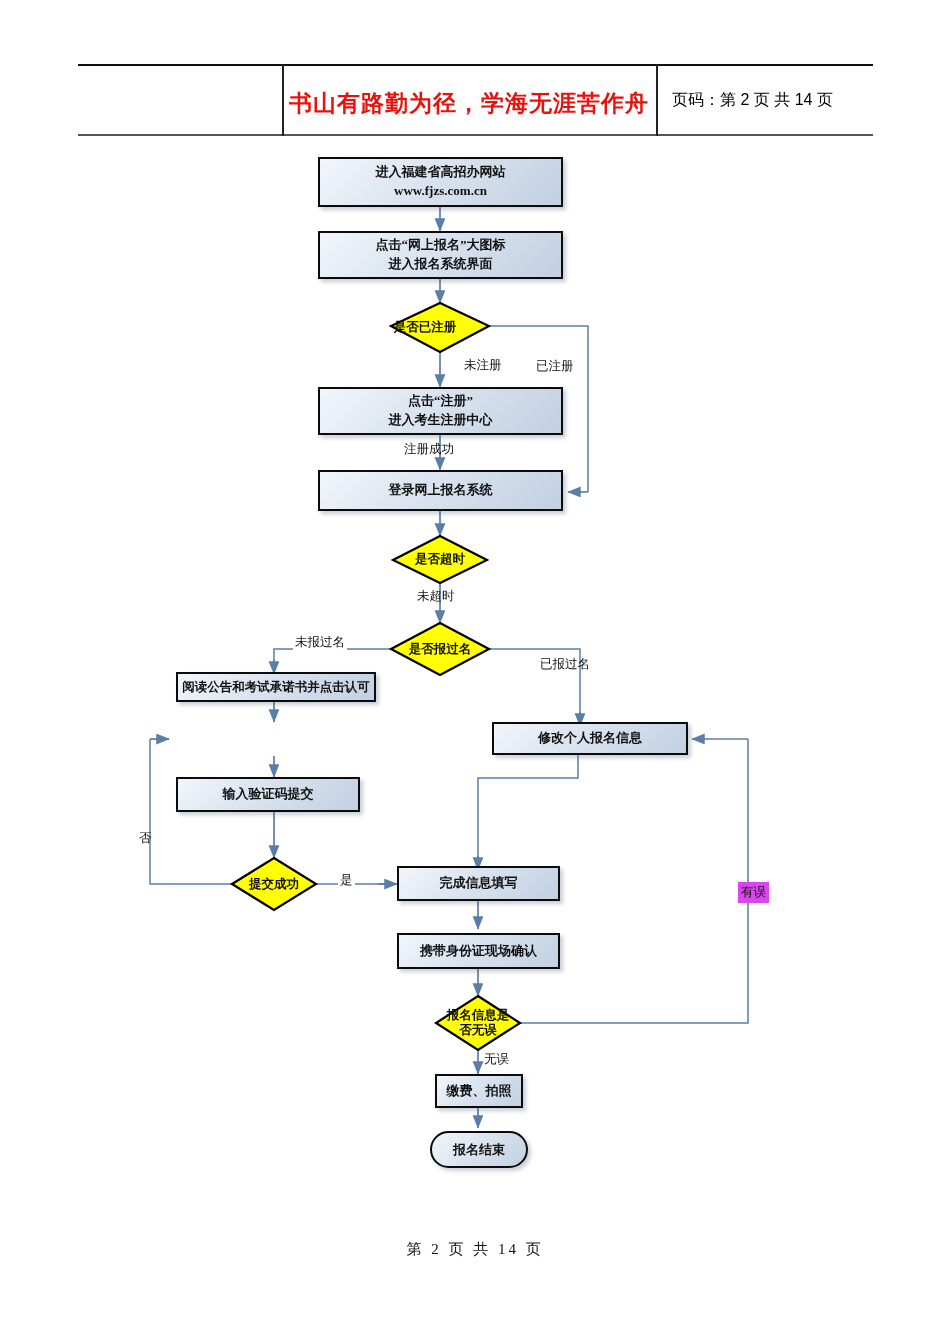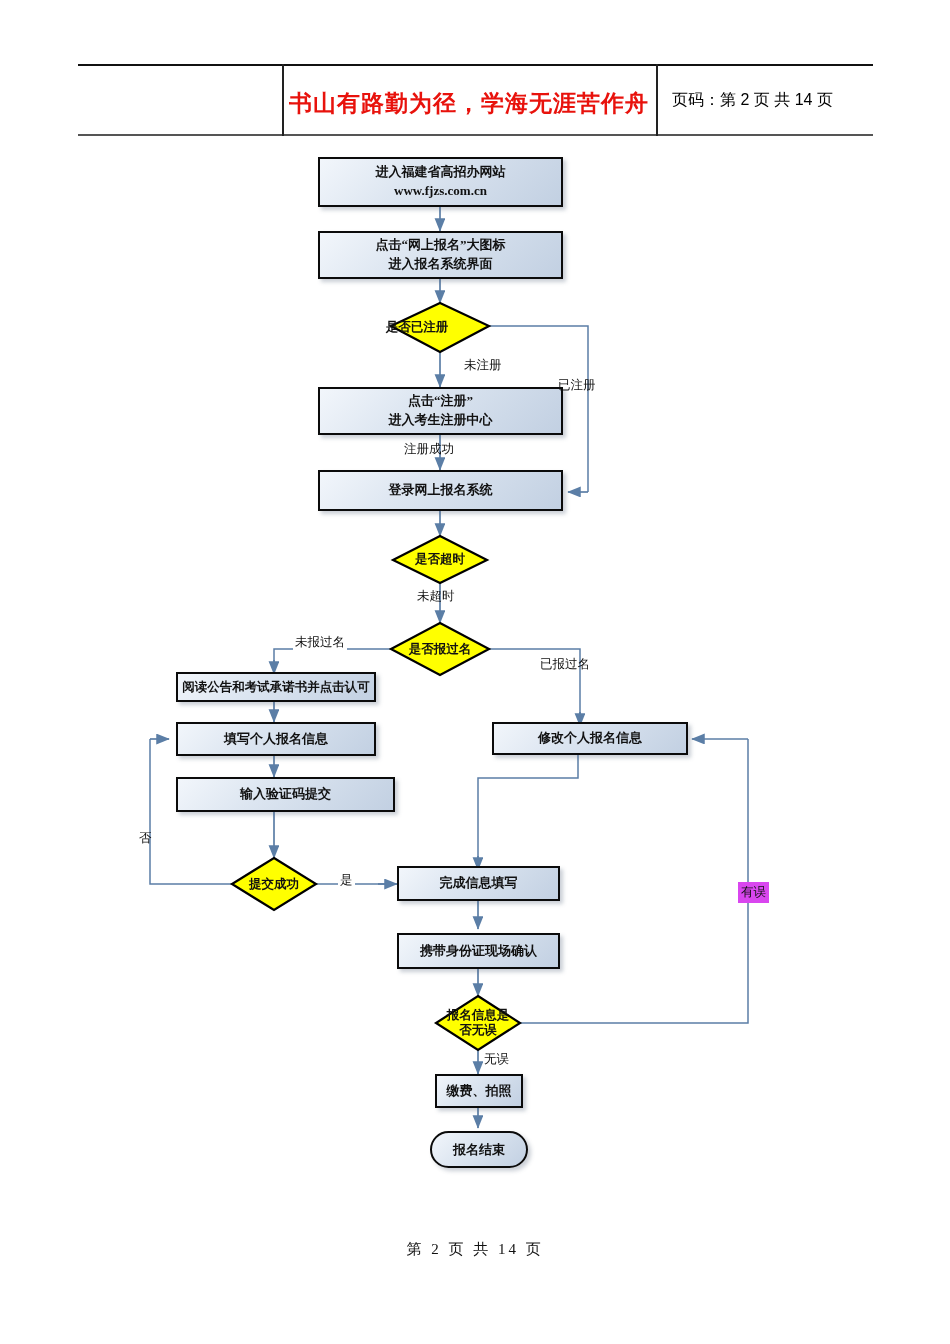--- a/index.html
+++ b/index.html
@@ -151,21 +151,21 @@
       </div>
     </div>
 
     <div class="node proc" style="left:318px;top:231px;width:245px;height:48px;">
       <div>
         <div>点击“网上报名”大图标</div>
         <div>进入报名系统界面</div>
       </div>
     </div>
 
-    <div class="diam" style="left:368px;top:303px;width:98px;height:49px;">
+    <div class="diam" style="left:376px;top:303px;width:98px;height:49px;">
       <div class="dlabel">是否已注册</div>
     </div>
 
     <div class="node proc" style="left:318px;top:470px;width:245px;height:41px;">登录网上报名系统</div>
 
     <div class="node proc" style="left:318px;top:387px;width:245px;height:48px;">
       <div>
         <div>点击“注册”</div>
         <div>进入考生注册中心</div>
       </div>
@@ -174,23 +174,22 @@
     <div class="diam" style="left:393px;top:536px;width:94px;height:47px;">
       <div class="dlabel">是否超时</div>
     </div>
 
     <div class="diam" style="left:391px;top:623px;width:98px;height:52px;">
       <div class="dlabel">是否报过名</div>
     </div>
 
     <div class="node proc small" style="left:176px;top:672px;width:200px;height:30px;">阅读公告和考试承诺书并点击认可</div>
 
-    <div class="node proc" style="left:176px;top:722px;width:200px;height:34px;">填写个人报名信息</div>
-
-    <div class="node proc" style="left:176px;top:777px;width:219px;height:35px;">输入验证码提交</div>
+
+    <div class="node proc" style="left:176px;top:777px;width:184px;height:35px;">输入验证码提交</div>
 
     <div class="node proc" style="left:492px;top:722px;width:196px;height:33px;">修改个人报名信息</div>
 
     <div class="diam" style="left:232px;top:858px;width:84px;height:52px;">
       <div class="dlabel">提交成功</div>
     </div>
 
     <div class="node proc" style="left:397px;top:933px;width:163px;height:36px;">携带身份证现场确认</div>
 
     <div class="node proc" style="left:397px;top:866px;width:163px;height:35px;">完成信息填写</div>
@@ -202,21 +201,21 @@
           <span>否无误</span>
         </span>
       </div>
     </div>
 
     <div class="node proc" style="left:435px;top:1074px;width:88px;height:34px;">缴费、拍照</div>
 
     <div class="node term" style="left:430px;top:1131px;width:98px;height:37px;">报名结束</div>
 
     <div class="edge-label" style="left:416px;top:357px;margin-left:48px;">未注册</div>
-    <div class="edge-label" style="left:558px;top:358px;margin-top:19px;">已注册</div>
+    <div class="edge-label" style="left:536px;top:358px;">已注册</div>
     <div class="edge-label" style="left:404px;top:441px;">注册成功</div>
     <div class="edge-label" style="left:417px;top:588px;">未超时</div>
     <div class="edge-label" style="left:293px;top:634px;background:#fff;padding:0 2px;">未报过名</div>
     <div class="edge-label" style="left:540px;top:656px;">已报过名</div>
     <div class="edge-label" style="left:139px;top:830px;">否</div>
     <div class="edge-label" style="left:338px;top:872px;background:#fff;padding:0 2px;">是</div>
     <div class="edge-label" style="left:484px;top:1051px;">无误</div>
     <div class="edge-label" style="left:738px;top:882px;background:#d946ef;padding:2px 3px;">有误</div>
 
   </div>

